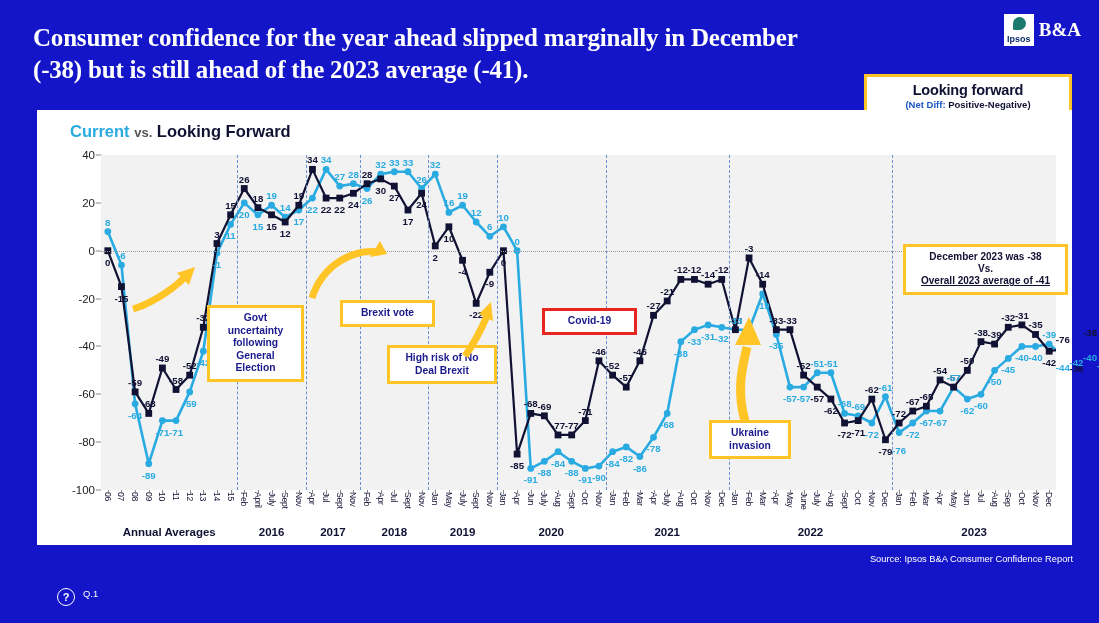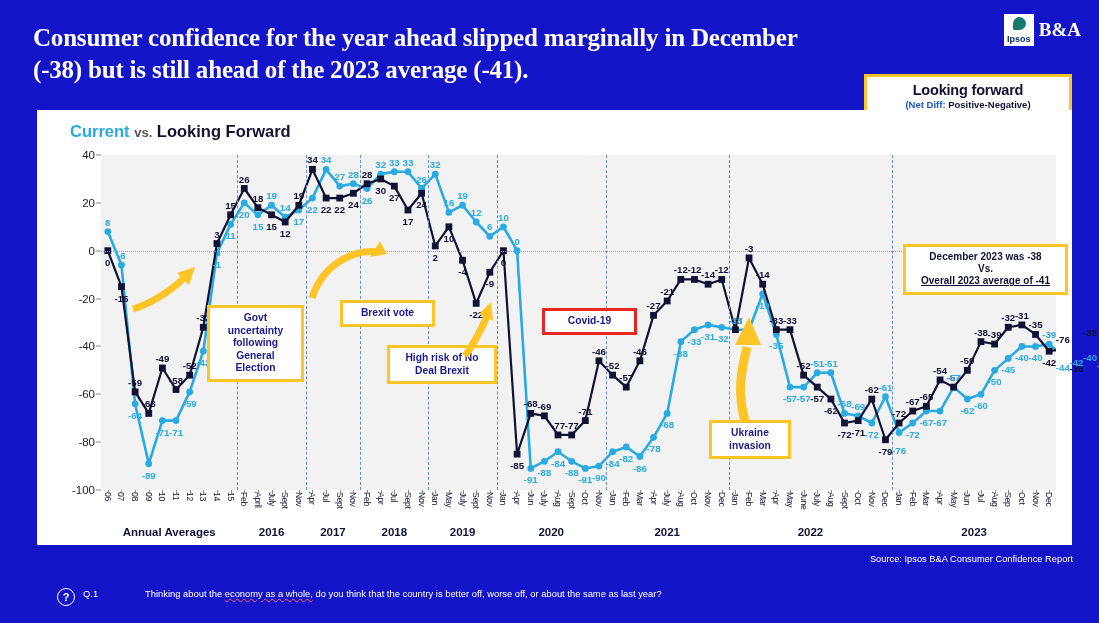--- a/index.html
+++ b/index.html
@@ -702,16 +702,15 @@
 </div>
 
 <div id="note">
 </div>
 <div id="source">Source: Ipsos B&amp;A Consumer Confidence Report</div>
 <div id="qblock">
   <div id="qmark">?</div>
   <div>
     <div class="qrow">
       <span class="qn">Q.1</span>
-      <span class="qt"><span>Thinking about the </span><span class="squig">economy as a whole,</span><span> do you think that the country is better off, worse off, or about the same as last year?</span></span>
     </div>
   </div>
 </div>
 
 </body></html>

